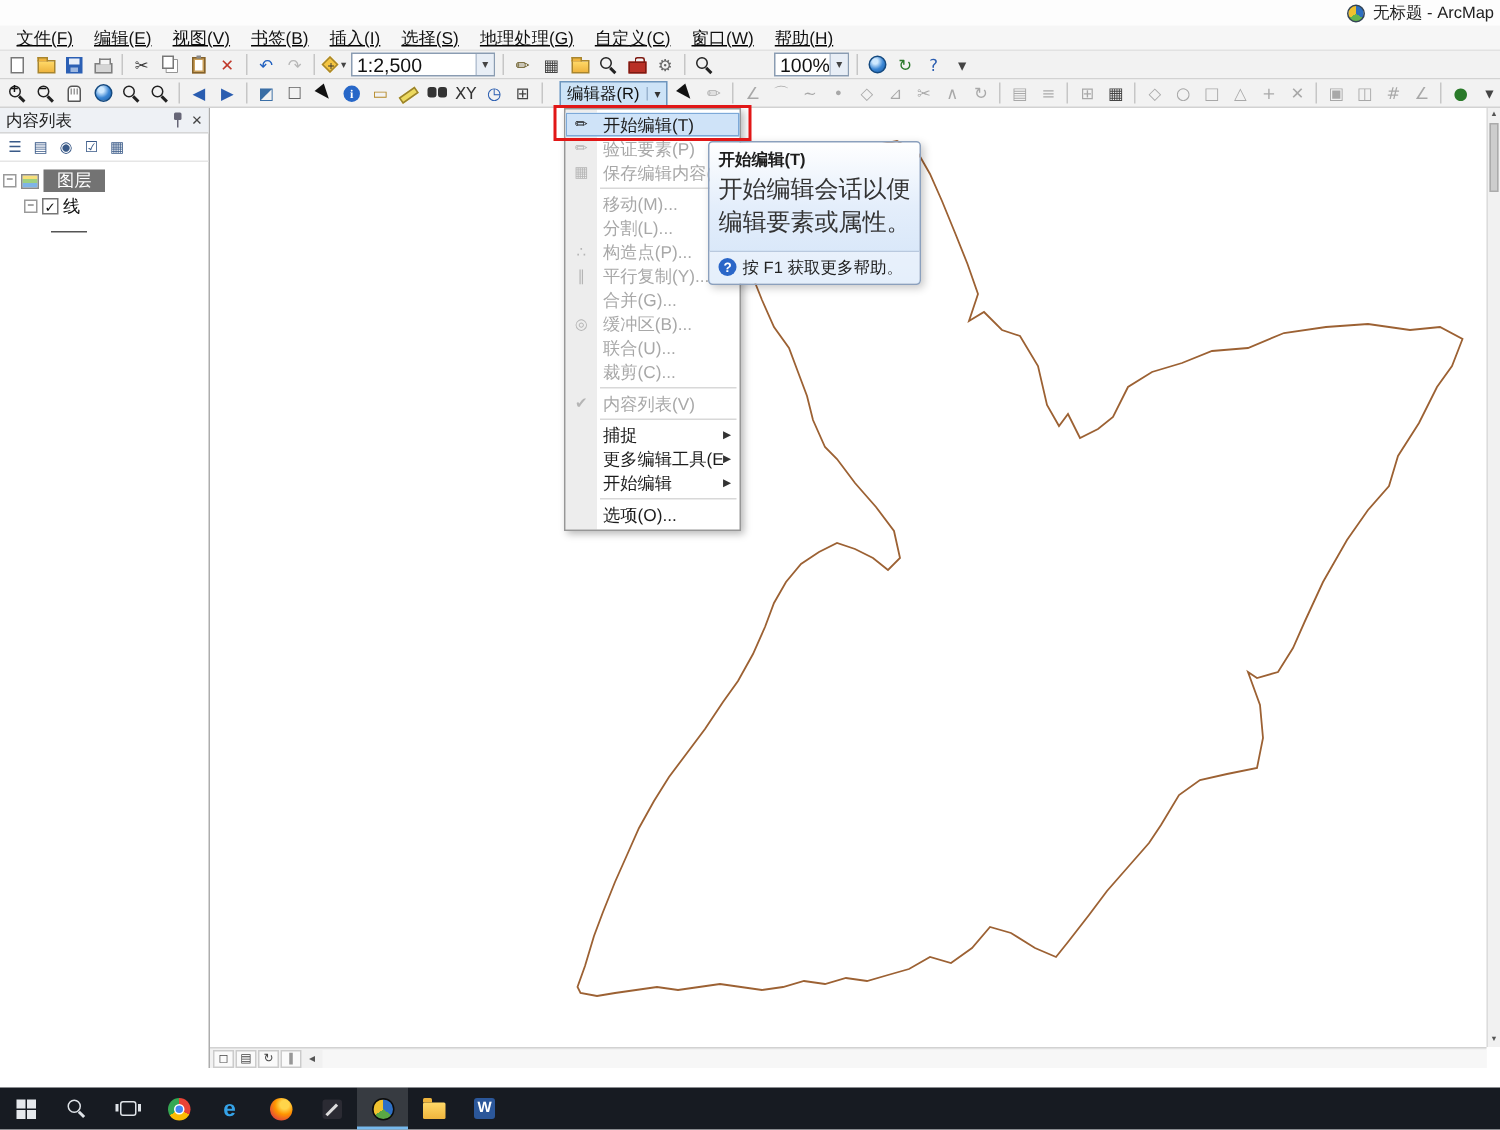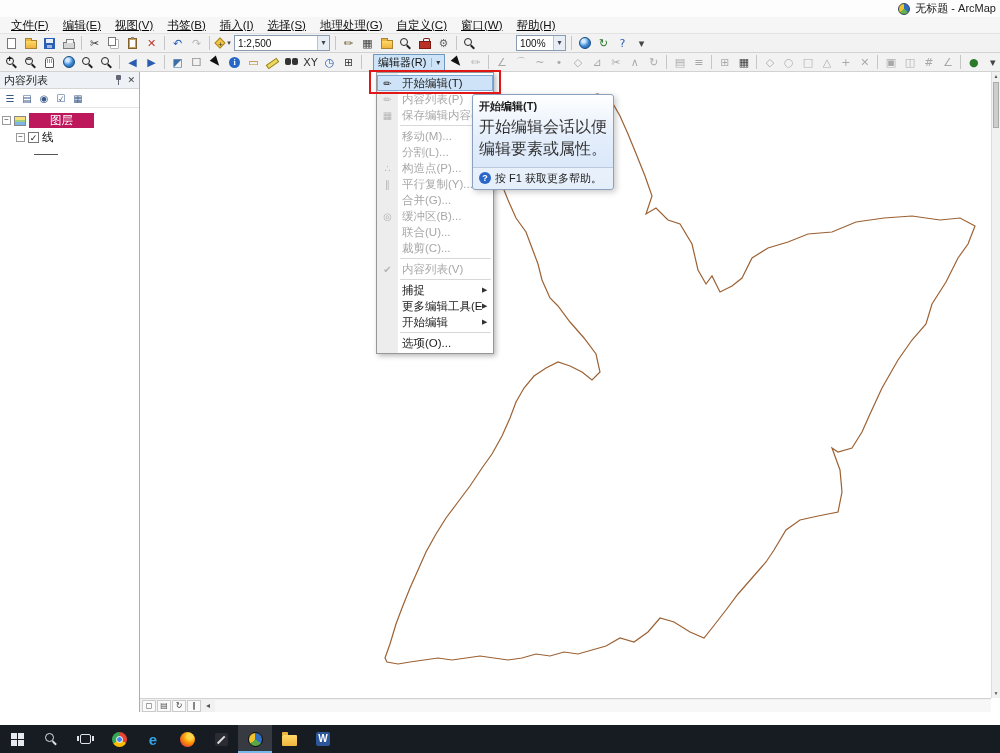--- a/index.html
+++ b/index.html
@@ -17,21 +17,21 @@
   .menu-top-item { font-size:11.5px; color:#111; padding:1px 7px; cursor:default; }
 
   
   .tbrow { height:19px; background:#f2f2f2; border-bottom:1px solid #d2d2d2; display:flex; align-items:center; padding:0 2px; white-space:nowrap; overflow:hidden; flex:none; }
   .cluster { display:flex; align-items:center; height:19px; overflow:hidden; }
   .tb-btn { width:18px; height:17px; display:inline-flex; align-items:center; justify-content:center; margin:0 0.5px; border:1px solid transparent; flex:none; position:relative; }
   .tb-btn .gl { font-size:11px; color:#333; line-height:1; font-family:"DejaVu Sans",sans-serif; }
   .tb-btn.dis { opacity:.38; filter:grayscale(1); }
   .tb-sep { width:1px; height:14px; background:#c6c6c6; margin:0 3px; flex:none; }
   .tb-combo { height:16px; background:#fff; border:1px solid #8a9cb2; display:inline-flex; align-items:center; margin:0 2px; flex:none; }
-  .tb-combo .ct { flex:1; font-size:10px; padding:0 3px; color:#111; overflow:hidden; }
+  .tb-combo .ct { flex:1; font-size:13px; padding:0 3px; color:#111; overflow:hidden; }
   .tb-combo .ca { width:12px; font-size:8px; color:#444; text-align:center; background:#e8eef6; border-left:1px solid #b8c4d4; height:100%; line-height:14px; }
   .mini-arrow { font-size:7px; color:#444; margin-left:1px; }
   .tb-dropdown { height:17px; display:inline-flex; align-items:center; padding:0 4px; margin:0 2px; border:1px solid #6f96bd; background:#cde3f7; flex:none; }
   .tb-dropdown .dd-label { font-size:11px; color:#111; }
   .tb-dropdown .dd-arrow { font-size:8px; color:#333; margin-left:5px; border-left:1px solid #9ab4cf; padding-left:4px; }
 
   
   .sh { display:inline-block; position:relative; flex:none; }
   .s-page { width:9px; height:11px; background:#fff; border:1px solid #777; }
   .s-folder { width:12px; height:9px; background:linear-gradient(#ffd968,#eeb43e); border:1px solid #a8852e; margin-top:2px; }
@@ -72,21 +72,21 @@
   .content { height:640px; display:flex; flex:none; }
   .toc { width:140px; flex:none; background:#fff; border-right:1px solid #adadad; display:flex; flex-direction:column; }
   .toc-head { height:17px; background:#eef1f5; border-bottom:1px solid #d6d6d6; display:flex; align-items:center; font-size:11px; color:#222; padding:0 4px; gap:5px; }
   .toc-head .t { flex:1; }
   .toc-close { font-size:9px; color:#444; }
   .toc-tools { height:19px; display:flex; align-items:center; padding:1px 2px; gap:1px; border-bottom:1px solid #e6e6e6; }
   .toc-tool { width:16px; height:16px; display:inline-flex; align-items:center; justify-content:center; font-size:10px; color:#3a5a88; }
   .toc-tree { flex:1; font-size:11.5px; color:#111; padding:4px 2px; }
   .tree-row { display:flex; align-items:center; height:17px; gap:3px; }
   .expander { width:9px; height:9px; border:1px solid #9a9a9a; background:#fff; font-size:8px; line-height:6px; text-align:center; color:#333; flex:none; }
-  .sel { background:#be185d; color:#fff; padding:0 21px; }
+  .sel { background:#737373; color:#fff; padding:0 9px; }
   .cbx { width:11px; height:11px; border:1px solid #777; background:#fff; font-size:9px; line-height:10px; text-align:center; color:#111; flex:none; }
   .line-sym { width:24px; height:1px; background:#555; }
 
   .mapwrap { flex:1; position:relative; background:#fff; overflow:hidden; }
   .map-svg { position:absolute; left:0; top:0; }
   .vsb { position:absolute; top:0; right:0; bottom:14px; width:9px; background:#f1f1f1; border-left:1px solid #dcdcdc; }
   .vsb-up,.vsb-dn { position:absolute; left:0; width:8px; height:9px; font-size:5px; color:#555; text-align:center; line-height:9px; }
   .vsb-up{ top:0; } .vsb-dn{ bottom:0; }
   .vsb-thumb { position:absolute; top:10px; left:1px; width:6px; height:46px; background:#cdcdcd; border:1px solid #ababab; }
   .mapbar { position:absolute; left:0; right:9px; bottom:0; height:14px; background:#f1f1f1; border-top:1px solid #d2d2d2; display:flex; align-items:center; padding-left:2px; gap:1px; }
@@ -453,21 +453,21 @@
 </div>
 
 <div class="ed-menu" id="edmenu">
     <div class="mi active">
       <span class="mic">✏</span>
       <span class="ml">开始编辑(T)</span>
       <span class="ma"></span>
     </div>
     <div class="mi disabled">
       <span class="mic">✏</span>
-      <span class="ml">内容列表(P)</span>
+      <span class="ml">验证要素(P)</span>
       <span class="ma"></span>
     </div>
     <div class="mi disabled">
       <span class="mic">▦</span>
       <span class="ml">保存编辑内容(S)</span>
       <span class="ma"></span>
     </div>
     <div class="msep"></div>
     <div class="mi disabled">
       <span class="mic"></span>

